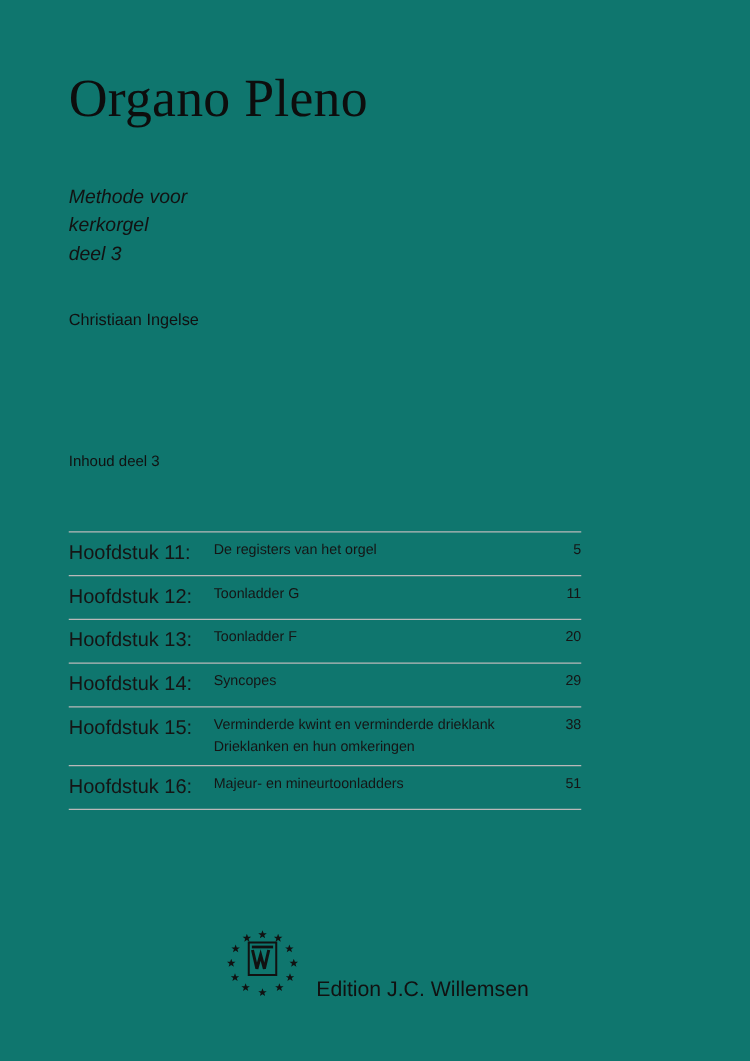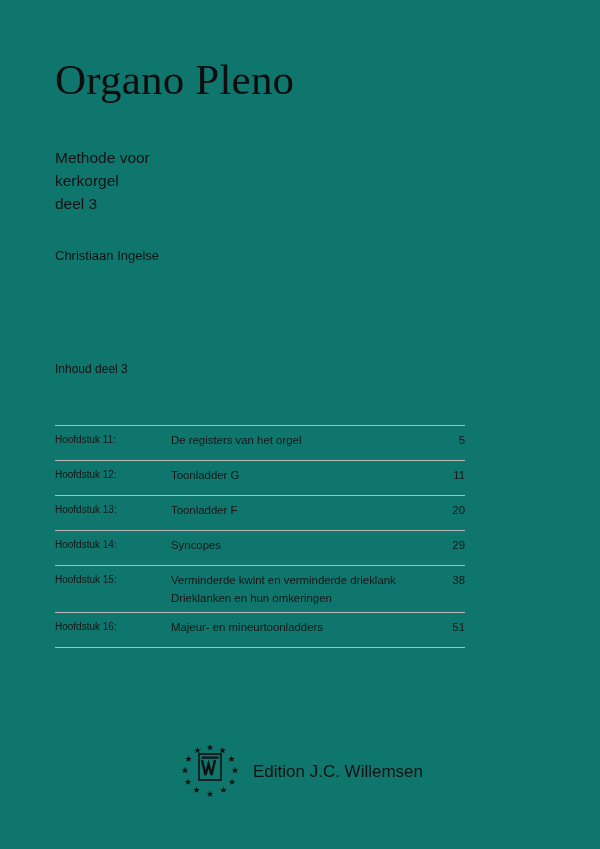--- a/index.html
+++ b/index.html
@@ -38,20 +38,21 @@
     left: 55px;
     top: 146px;
     font-family: "Liberation Sans", sans-serif;
     font-size: 15.5px;
     line-height: 23px;
     color: #121212;
   }
   .subtitle-line {
     display: block;
     white-space: nowrap;
+    font-style: italic;
   }
   .author {
     position: absolute;
     left: 55px;
     top: 248px;
     font-family: "Liberation Sans", sans-serif;
     font-size: 13px;
     color: #111111;
     white-space: nowrap;
   }
@@ -75,21 +76,21 @@
     border-bottom: 1px solid #b9b9b9;
     padding: 8px 0 8px 0;
     min-height: 16px;
   }
   .toc-row:first-child {
     border-top: 1px solid #b9b9b9;
   }
   .toc-label {
     display: inline-block;
     font-family: "Liberation Sans", sans-serif;
-    font-size: 10px;
+    font-size: 16px;
     color: #151515;
     vertical-align: top;
     width: 88px;
     white-space: nowrap;
   }
   .toc-text {
     display: inline-block;
     font-family: "Liberation Sans", sans-serif;
     font-size: 11.4px;
     color: #151515;
@@ -110,21 +111,21 @@
     color: #151515;
     text-align: right;
     width: 30px;
   }
   .publisher {
     position: absolute;
     left: 0;
     right: 0;
     top: 742px;
     display: flex;
-    align-items: center;
+    align-items: flex-end;
     justify-content: center;
     gap: 10px;
   }
   .pub-logo {
     width: 66px;
     height: 60px;
     position: relative;
   }
   .pub-name {
     font-family: "Liberation Sans", sans-serif;

